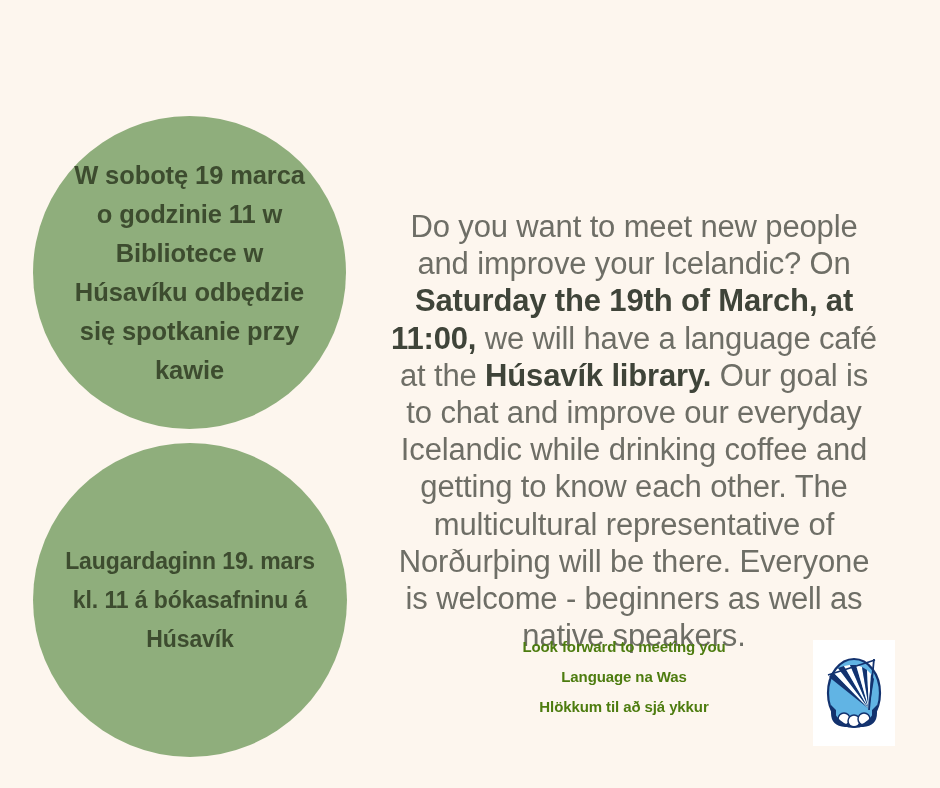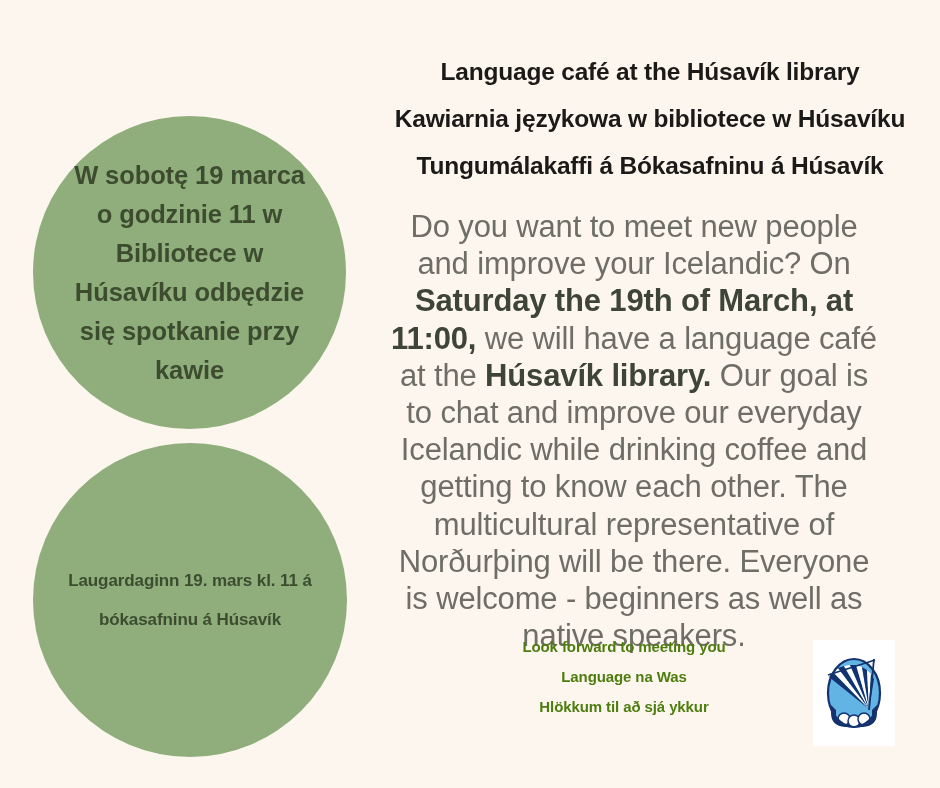--- a/index.html
+++ b/index.html
@@ -52,21 +52,21 @@
     letter-spacing: -0.1px;
   }
 
   #circle-icelandic {
     left: 33px;
     top: 443px;
     width: 314px;
     height: 314px;
   }
   #circle-icelandic .circle-text {
-    font-size: 17px;
+    font-size: 23px;
     line-height: 39px;
     width: 250px;
     letter-spacing: -0.1px;
   }
 
   
   #right-column {
     position: absolute;
     left: 360px;
     top: 0;
@@ -144,25 +144,20 @@
   <div class="circle" id="circle-polish">
     <div class="circle-text">W sobotę 19 marca o godzinie 11 w Bibliotece w Húsavíku odbędzie się spotkanie przy kawie</div>
   </div>
 
   <div class="circle" id="circle-icelandic">
     <div class="circle-text">Laugardaginn 19. mars kl. 11 á bókasafninu á Húsavík</div>
   </div>
 
   <div id="right-column">
 
-    <div id="headings">
-      <div class="heading-line">Language café at the Húsavík library</div>
-      <div class="heading-line">Kawiarnia językowa w bibliotece w Húsavíku</div>
-      <div class="heading-line">Tungumálakaffi á Bókasafninu á Húsavík</div>
-    </div>
 
     <div id="body-paragraph"><span>Do you want to meet new people and improve your Icelandic? On </span><b>Saturday the 19th of March, at 11:00,</b><span> we will have a language café at the </span><b>Húsavík library.</b><span> Our goal is to chat and improve our everyday Icelandic while drinking coffee and getting to know each other. The multicultural representative of Norðurþing will be there. Everyone is welcome - beginners as well as native speakers.</span></div>
 
     <div id="closing">
       <div class="closing-line">Look forward to meeting you</div>
       <div class="closing-line">Language na Was</div>
       <div class="closing-line">Hlökkum til að sjá ykkur</div>
     </div>
 
   </div>

